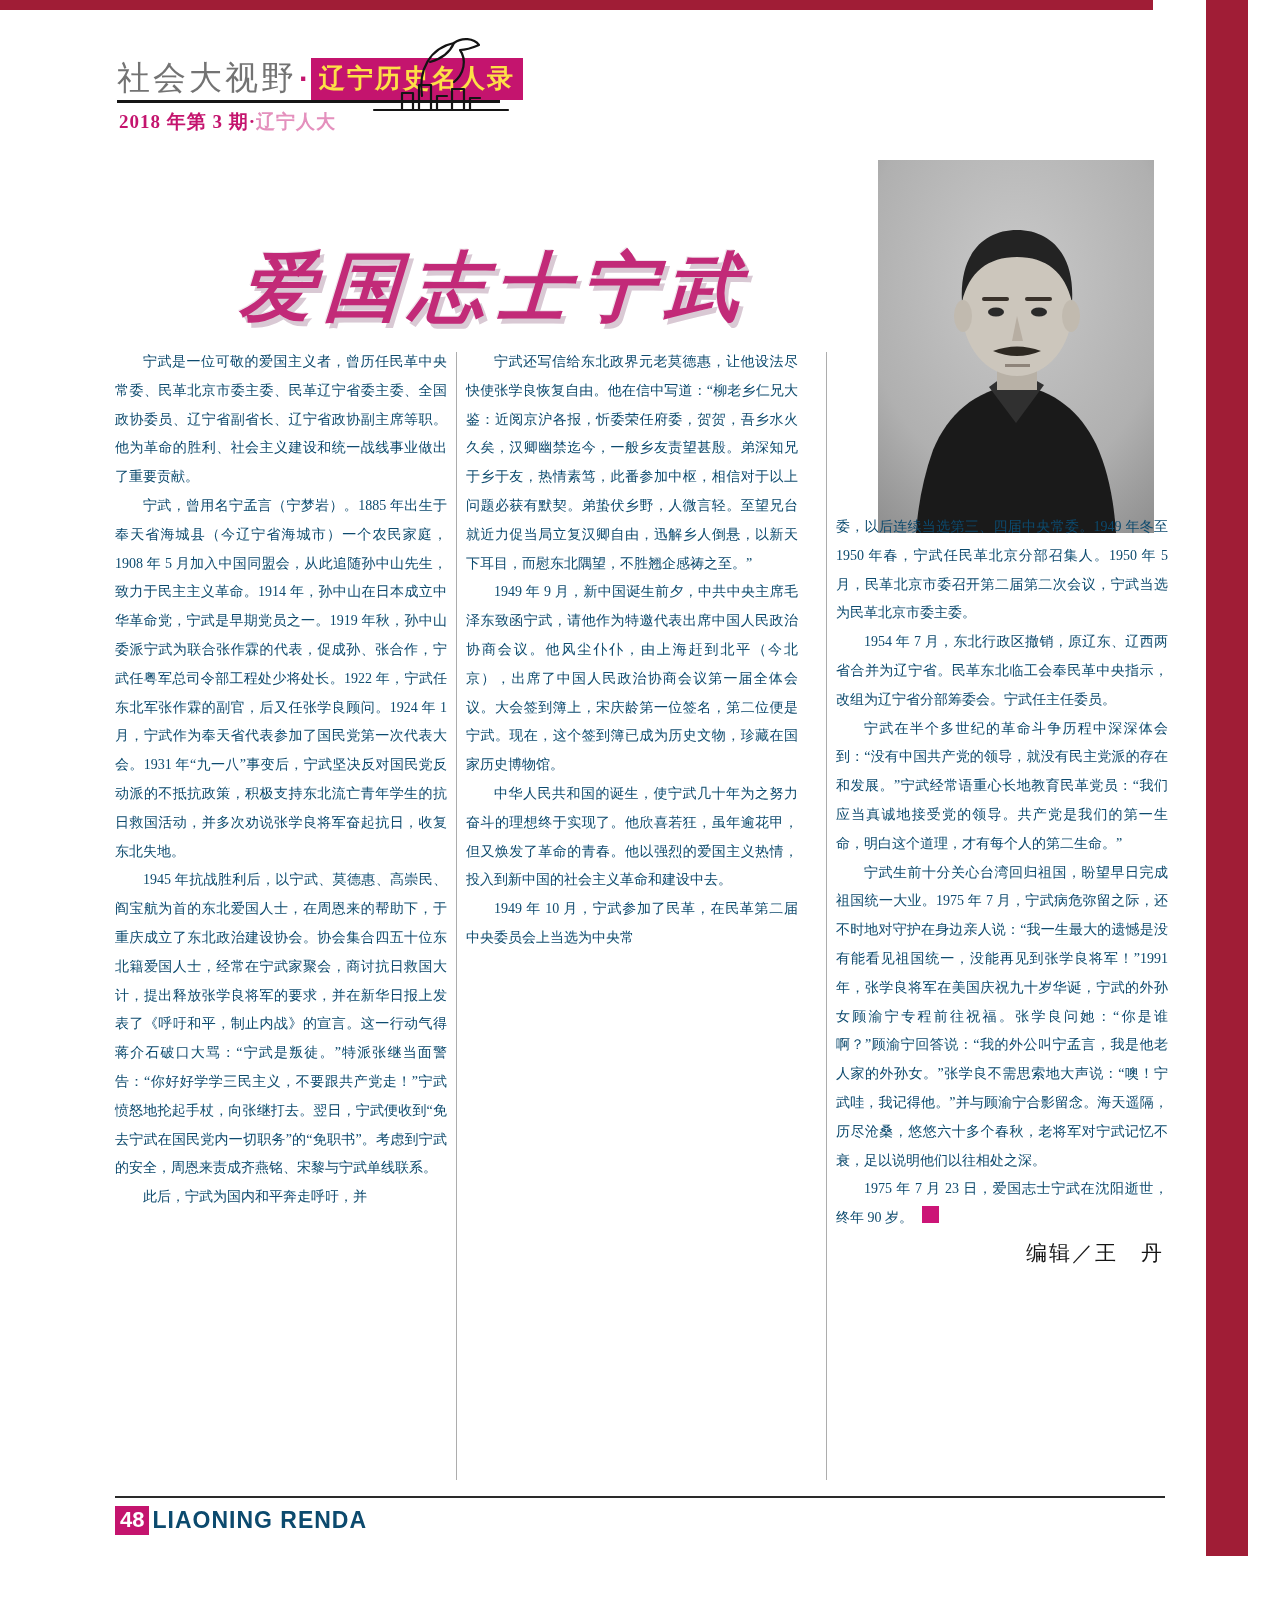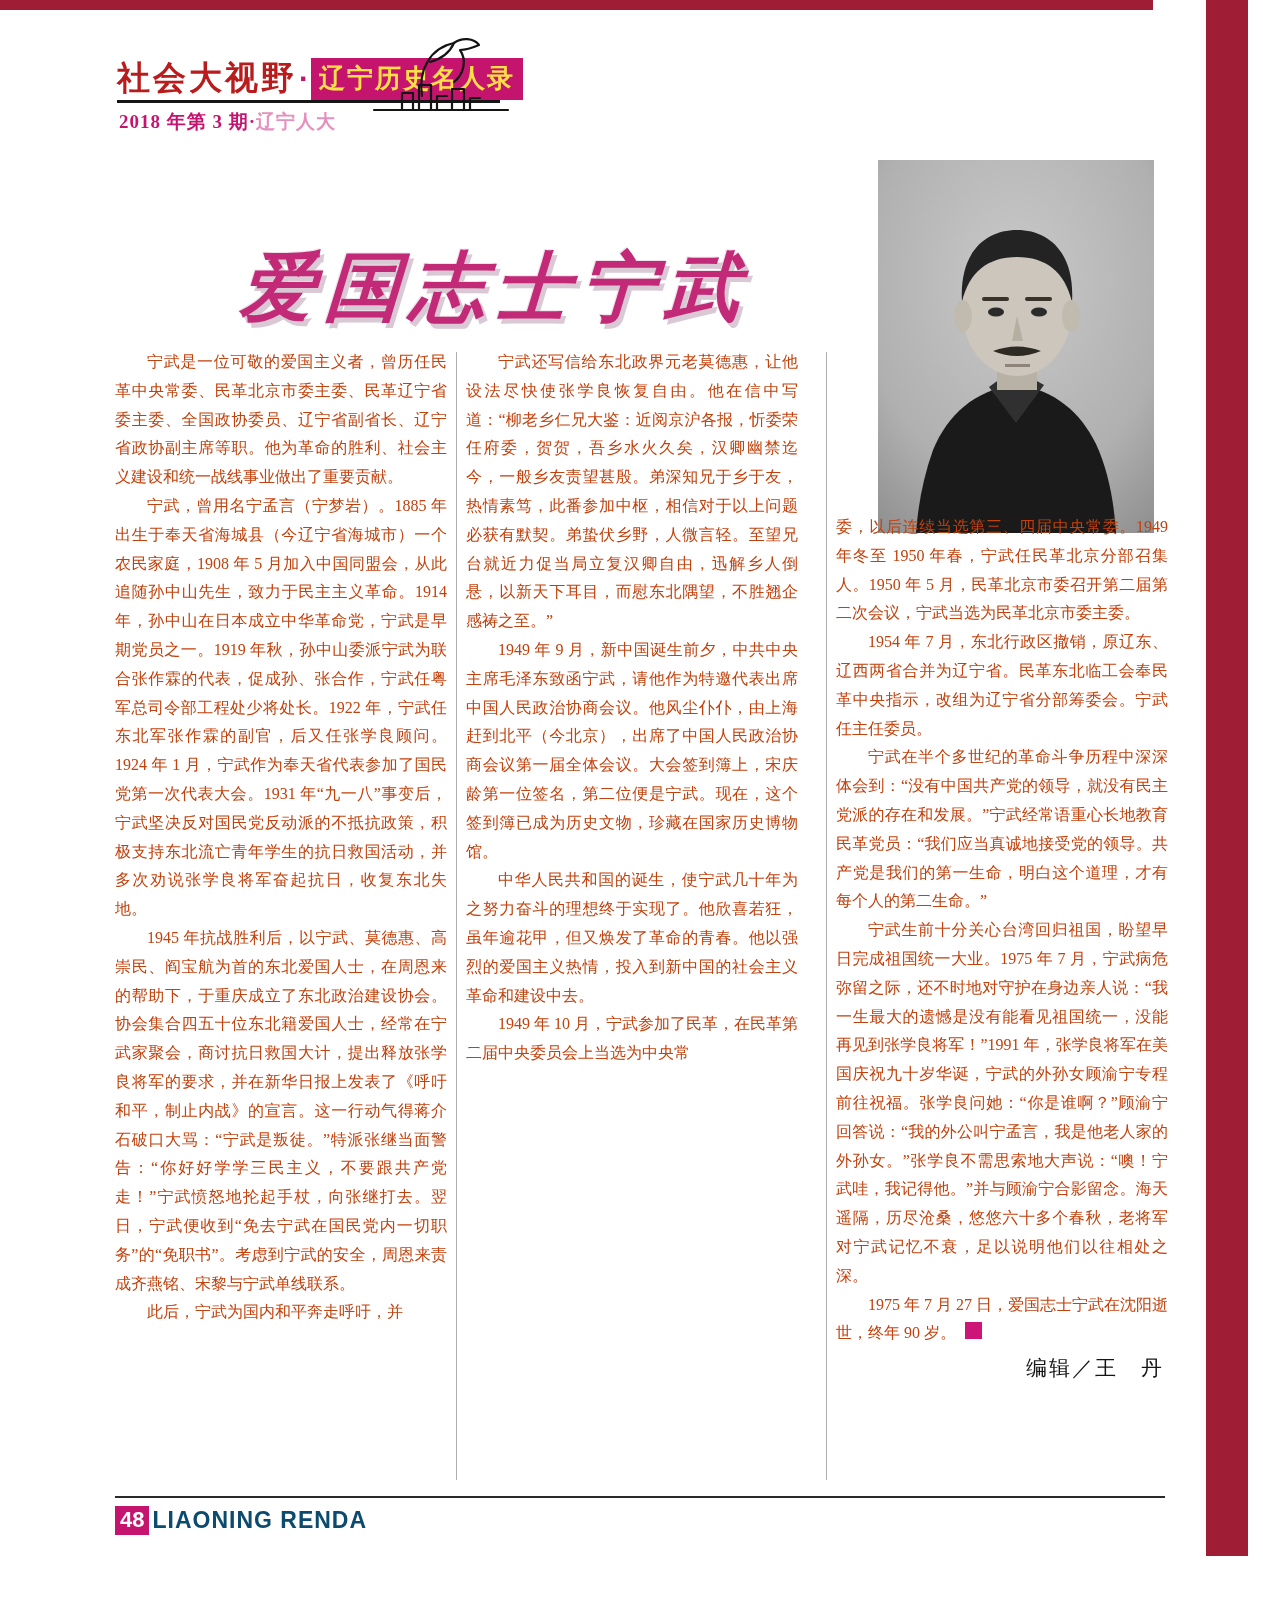--- a/index.html
+++ b/index.html
@@ -10,22 +10,22 @@
     margin:0 auto;
     overflow:hidden;
     font-family:"Liberation Serif","DejaVu Serif",serif;
   }
   
   .top-bar{position:absolute;left:0;top:0;width:1153px;height:10px;background:#a01d36;}
   .right-bar{position:absolute;left:1206px;top:0;width:42px;height:1556px;background:#a01d36;}
 
   
   .masthead{position:absolute;left:117px;top:56px;white-space:nowrap;}
-  .brand{font-family:"Liberation Sans","DejaVu Sans",sans-serif;font-weight:bold;
-         font-size:33px;color:#b91c1c;letter-spacing:3px;vertical-align:middle;}
+  .brand{font-family:"Liberation Sans","DejaVu Sans",sans-serif;font-weight:normal;
+         font-size:33px;color:#737373;letter-spacing:3px;vertical-align:middle;}
   .sep{font-family:"Liberation Sans",sans-serif;font-weight:bold;font-size:30px;color:#c4146e;vertical-align:middle;margin:0 2px;}
   .series-badge{display:inline-block;background:#c4146e;color:#fde047;
          font-family:"Liberation Sans","DejaVu Sans",sans-serif;font-weight:bold;
          font-size:26px;letter-spacing:2px;padding:3px 8px 4px 8px;vertical-align:middle;}
   .mast-rule{position:absolute;left:117px;top:100px;width:383px;height:3px;background:#161616;}
   .issue-line{position:absolute;left:119px;top:109px;font-family:Liberation Serif, serif;
          font-weight:bold;font-size:19px;letter-spacing:1px;white-space:nowrap;}
   .issue-prefix{color:#c4146e;}
   .issue-suffix{color:#e490bd;}
   .logo-art{position:absolute;left:372px;top:36px;width:138px;height:80px;}
@@ -44,22 +44,22 @@
   .col{position:absolute;width:332px;}
   .col-1{left:115px;top:348px;}
   .col-2{left:466px;top:348px;}
   .col-3{left:836px;top:513px;}
   .col-divider{position:absolute;top:352px;width:1px;height:1128px;background:#adadad;}
   .divider-a{left:456px;}
   .divider-b{left:826px;}
 
   .body-p{
     margin:0;
-    font-size:16px;line-height:28.8px;
-    color:#c2410c;
+    font-size:14px;line-height:28.8px;
+    color:#0c4a6e;
     text-align:justify;
     text-justify:inter-ideograph;
   }
   .indent{text-indent:2em;}
 
   .end-mark{display:inline-block;width:17px;height:17px;background:#cc1577;
             margin-left:9px;vertical-align:-1px;}
   .editor-credit{margin-top:6px;text-align:right;font-size:21px;color:#141414;
             letter-spacing:2px;padding-right:4px;}
 
@@ -152,21 +152,21 @@
     <p class="body-p indent">中华人民共和国的诞生，使宁武几十年为之努力奋斗的理想终于实现了。他欣喜若狂，虽年逾花甲，但又焕发了革命的青春。他以强烈的爱国主义热情，投入到新中国的社会主义革命和建设中去。</p>
     <p class="body-p indent">1949 年 10 月，宁武参加了民革，在民革第二届中央委员会上当选为中央常</p>
   </div>
 
   <div class="col col-3">
     <p class="body-p">委，以后连续当选第三、四届中央常委。1949 年冬至 1950 年春，宁武任民革北京分部召集人。1950 年 5 月，民革北京市委召开第二届第二次会议，宁武当选为民革北京市委主委。</p>
     <p class="body-p indent">1954 年 7 月，东北行政区撤销，原辽东、辽西两省合并为辽宁省。民革东北临工会奉民革中央指示，改组为辽宁省分部筹委会。宁武任主任委员。</p>
     <p class="body-p indent">宁武在半个多世纪的革命斗争历程中深深体会到：“没有中国共产党的领导，就没有民主党派的存在和发展。”宁武经常语重心长地教育民革党员：“我们应当真诚地接受党的领导。共产党是我们的第一生命，明白这个道理，才有每个人的第二生命。”</p>
     <p class="body-p indent">宁武生前十分关心台湾回归祖国，盼望早日完成祖国统一大业。1975 年 7 月，宁武病危弥留之际，还不时地对守护在身边亲人说：“我一生最大的遗憾是没有能看见祖国统一，没能再见到张学良将军！”1991 年，张学良将军在美国庆祝九十岁华诞，宁武的外孙女顾渝宁专程前往祝福。张学良问她：“你是谁啊？”顾渝宁回答说：“我的外公叫宁孟言，我是他老人家的外孙女。”张学良不需思索地大声说：“噢！宁武哇，我记得他。”并与顾渝宁合影留念。海天遥隔，历尽沧桑，悠悠六十多个春秋，老将军对宁武记忆不衰，足以说明他们以往相处之深。</p>
     <p class="body-p indent">
-      <span>1975 年 7 月 27 日，爱国志士宁武在沈阳逝世，终年 90 岁。</span><span class="end-mark"></span>
+      <span>1975 年 7 月 23 日，爱国志士宁武在沈阳逝世，终年 90 岁。</span><span class="end-mark"></span>
     </p>
     <p class="body-p editor-credit">编辑／王　丹</p>
   </div>
 
   <div class="footer-rule"></div>
   <div class="footer">
     <span class="page-number-badge">48</span><span class="magazine-name">LIAONING RENDA</span>
   </div>
 
 </div>

